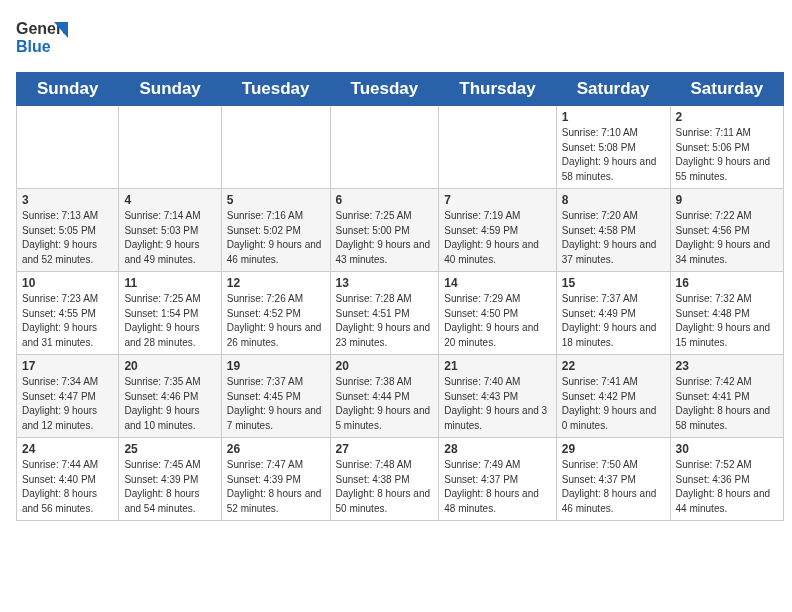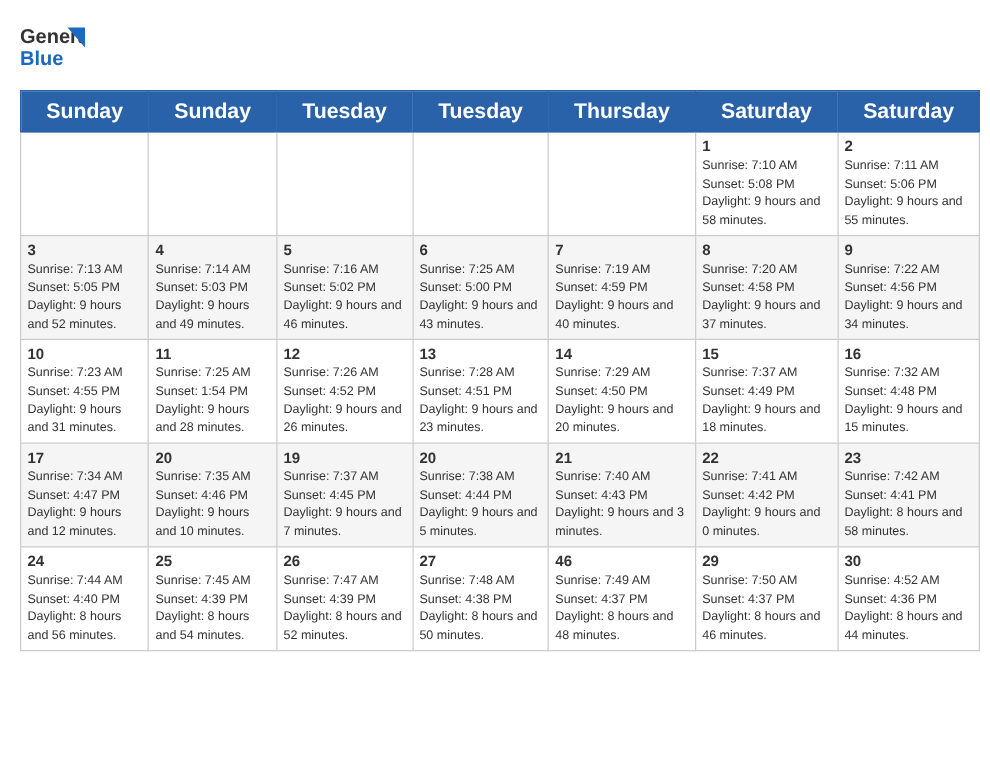--- a/index.html
+++ b/index.html
@@ -301,35 +301,35 @@
 and 52 minutes.</div>
         </td>
         <td>
           <span class="day-num">27</span>
           <div class="day-info">Sunrise: 7:48 AM
 Sunset: 4:38 PM
 Daylight: 8 hours
 and 50 minutes.</div>
         </td>
         <td>
-          <span class="day-num">46</span>
+          <span class="day-num">28</span>
           <div class="day-info">Sunrise: 7:49 AM
 Sunset: 4:37 PM
 Daylight: 8 hours
 and 48 minutes.</div>
         </td>
         <td>
           <span class="day-num">29</span>
           <div class="day-info">Sunrise: 7:50 AM
 Sunset: 4:37 PM
 Daylight: 8 hours
 and 46 minutes.</div>
         </td>
         <td>
           <span class="day-num">30</span>
-          <div class="day-info">Sunrise: 4:52 AM
+          <div class="day-info">Sunrise: 7:52 AM
 Sunset: 4:36 PM
 Daylight: 8 hours
 and 44 minutes.</div>
         </td>
       </tr>
     </tbody>
 </table>
 
 </body></html>

